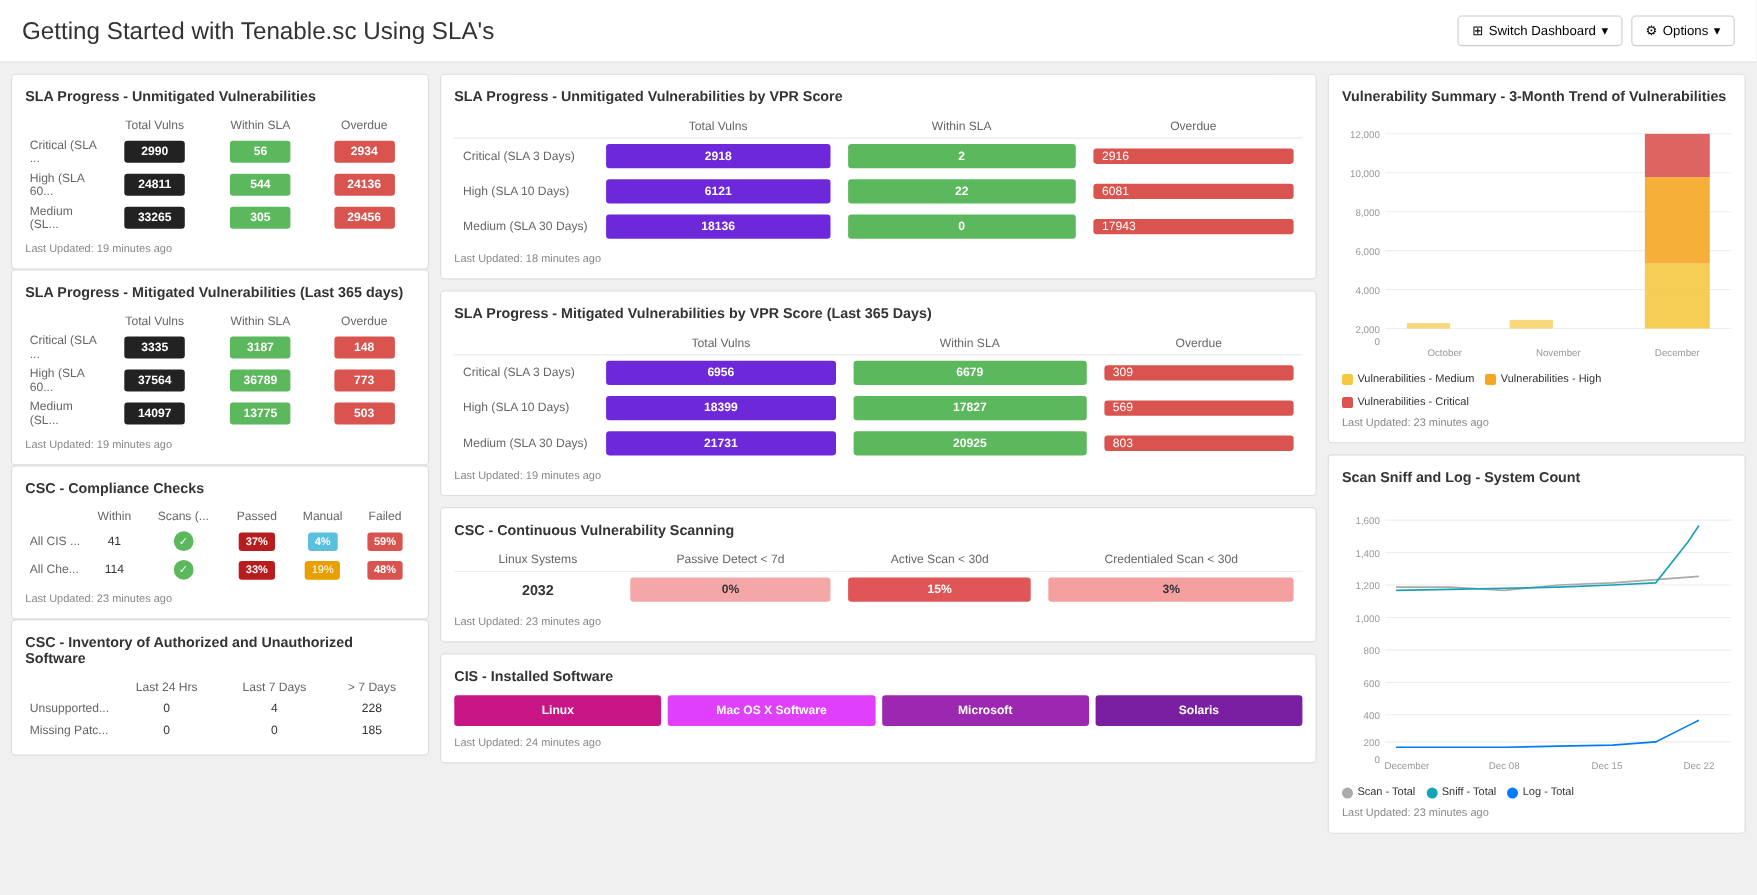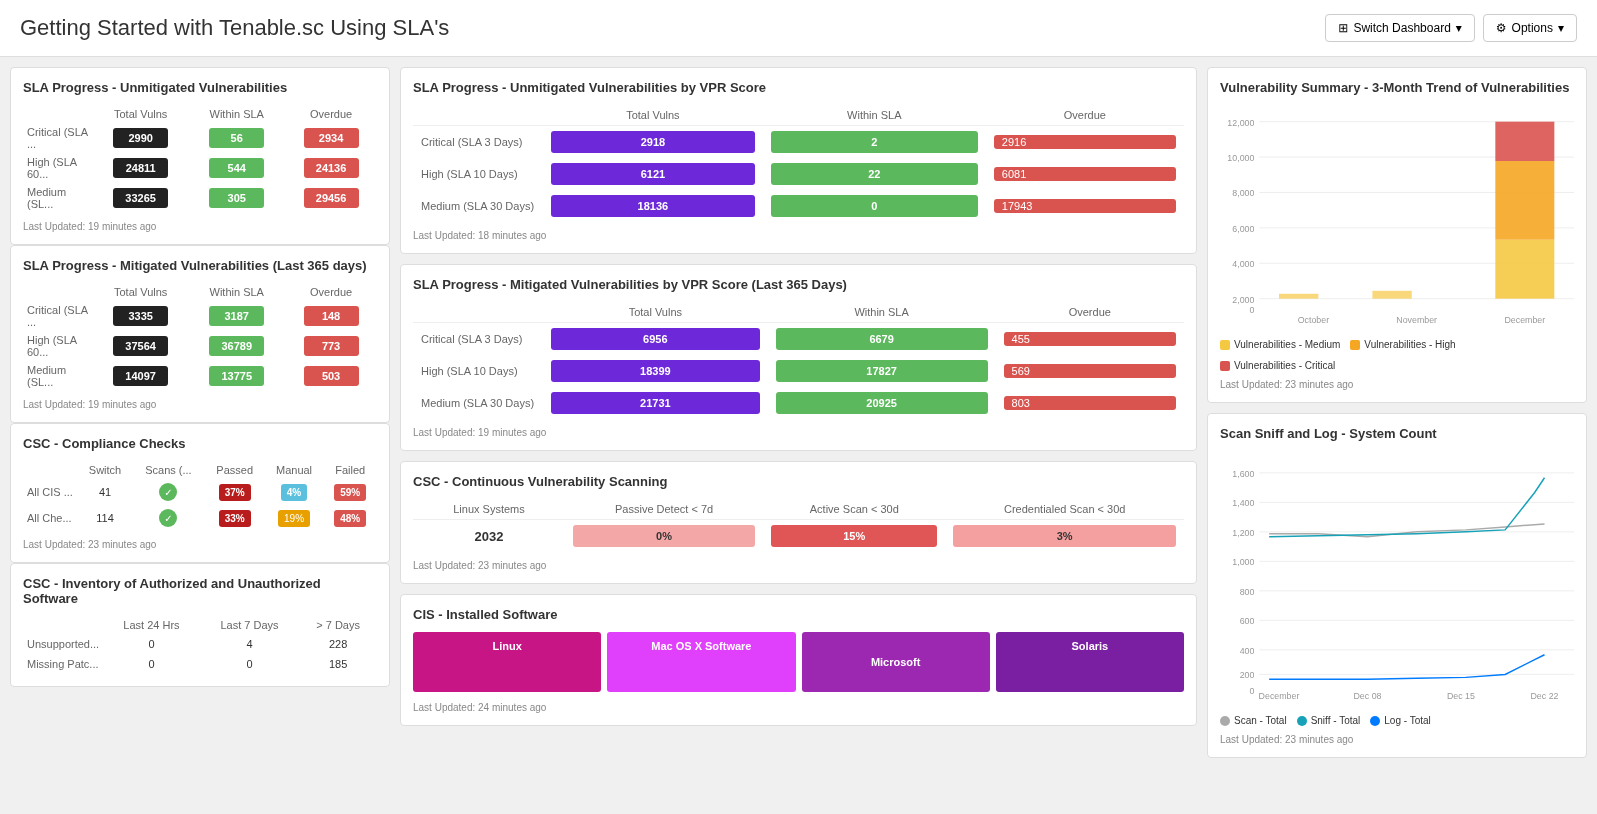--- a/index.html
+++ b/index.html
@@ -65,21 +65,21 @@
     .cvs-table td { padding: 5px 8px; text-align: center; }
     
     .bar-light-red { background: #f4a7a7; color: #333; padding: 5px 8px; border-radius: 3px; display: block; text-align: center; font-size: 11px; font-weight: bold; }
     .bar-medium-red { background: #e05555; color: #fff; padding: 5px 8px; border-radius: 3px; display: block; text-align: center; font-size: 11px; font-weight: bold; }
     .bar-pale-red { background: #f4a0a0; color: #333; padding: 5px 8px; border-radius: 3px; display: block; text-align: center; font-size: 11px; font-weight: bold; }
     
     
     .software-btns { display: grid; grid-template-columns: repeat(4, 1fr); gap: 6px; margin-top: 8px; }
     .sw-btn-purple { background: #c71585; color: #fff; padding: 8px; border-radius: 3px; text-align: center; font-size: 11px; font-weight: bold; cursor: pointer; }
     .sw-btn-magenta { background: #e040fb; color: #fff; padding: 8px; border-radius: 3px; text-align: center; font-size: 11px; font-weight: bold; cursor: pointer; }
-    .sw-btn-darkmagenta { background: #9c27b0; color: #fff; padding: 24px; border-radius: 3px; text-align: center; font-size: 11px; font-weight: bold; cursor: pointer; }
+    .sw-btn-darkmagenta { background: #9c27b0; color: #fff; padding: 8px; border-radius: 3px; text-align: center; font-size: 11px; font-weight: bold; cursor: pointer; }
     .sw-btn-darkpurple { background: #7b1fa2; color: #fff; padding: 8px; border-radius: 3px; text-align: center; font-size: 11px; font-weight: bold; cursor: pointer; }
     
     
     .chart-area { position: relative; height: 230px; }
     .chart-svg { width: 100%; height: 100%; }
     
     .chart-legend { display: flex; gap: 10px; font-size: 10px; margin-top: 4px; flex-wrap: wrap; }
     .legend-item { display: flex; align-items: center; gap: 4px; }
     .legend-dot { width: 10px; height: 10px; border-radius: 2px; }
     
@@ -181,21 +181,21 @@
       </table>
       <div class="last-updated">Last Updated: 19 minutes ago</div>
     </div>
 
     <div class="panel">
       <div class="panel-title">CSC - Compliance Checks</div>
       <table class="compliance-table">
         <thead>
           <tr>
             <th></th>
-            <th>Switch</th>
+            <th>Within</th>
             <th>Scans (...</th>
             <th>Passed</th>
             <th>Manual</th>
             <th>Failed</th>
           </tr>
         </thead>
         <tbody>
           <tr>
             <td>All CIS ...</td>
             <td>41</td>
@@ -316,21 +316,21 @@
         <tbody>
           <tr>
             <td>Critical (SLA 3 Days)</td>
             <td>
                 <span class="bar-dark">6956</span>
               </td>
             <td>
                 <span class="bar-green">6679</span>
               </td>
             <td>
-                <span class="bar-red">455</span>
+                <span class="bar-red">309</span>
               </td>
           </tr>
           <tr>
             <td>High (SLA 10 Days)</td>
             <td>
                 <span class="bar-dark">18399</span>
               </td>
             <td>
                 <span class="bar-green">17827</span>
               </td>

